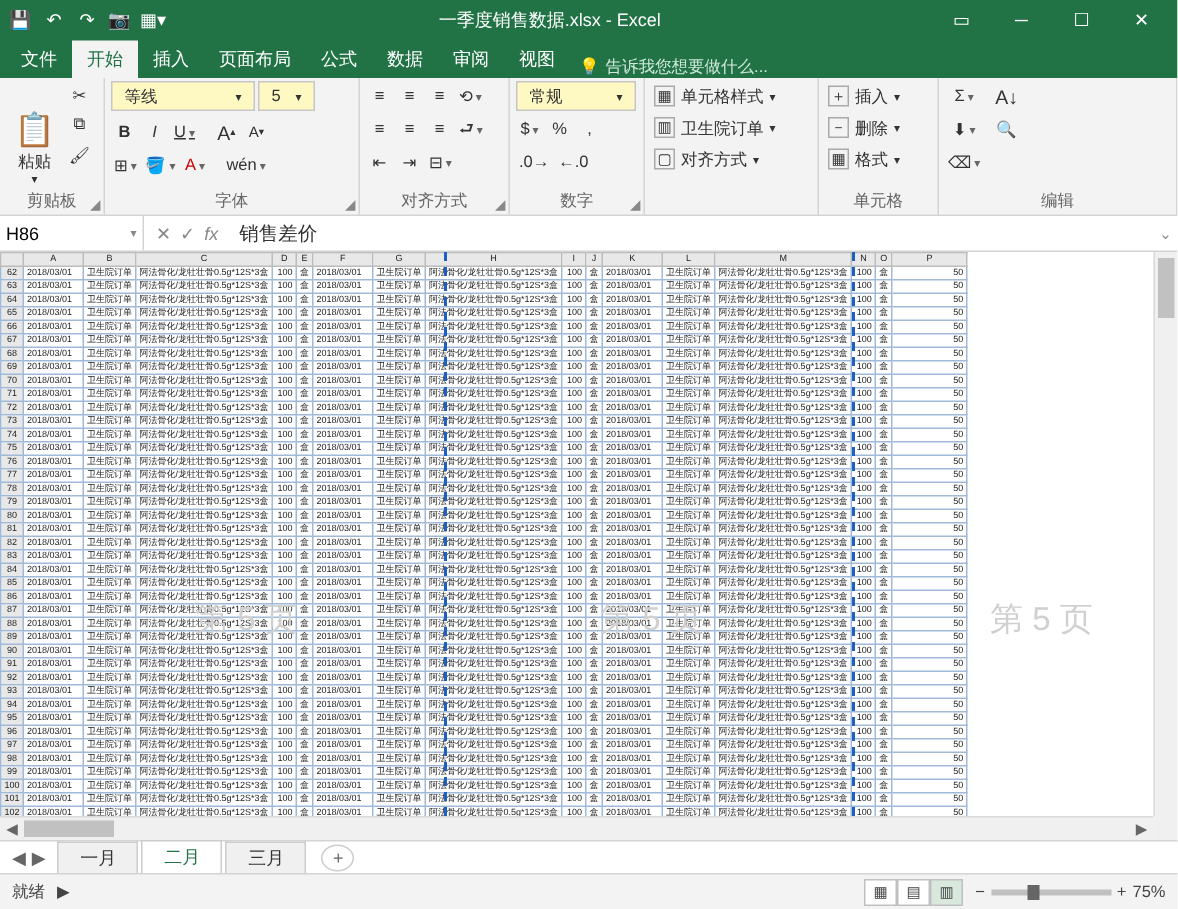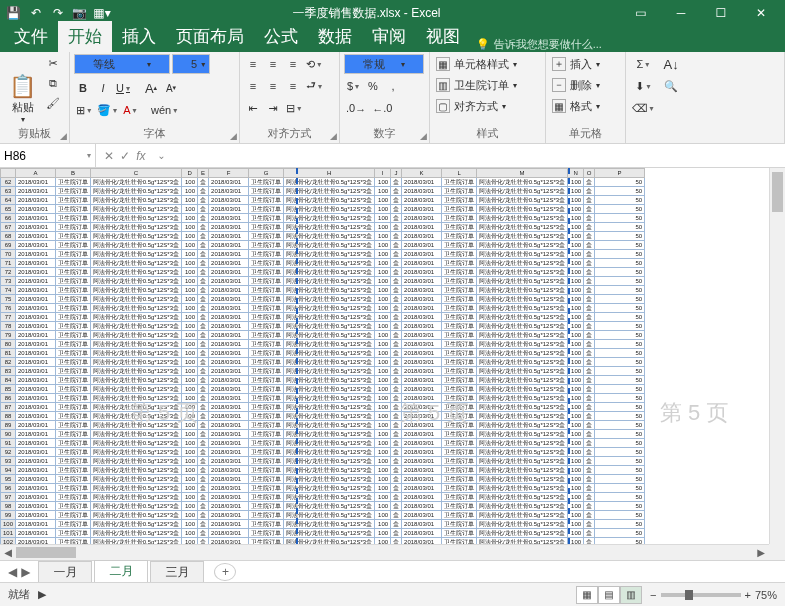--- a/index.html
+++ b/index.html
@@ -8,39 +8,39 @@
 
 .titlebar { background: #217346; height: 26px; display: flex; align-items: center; color: #fff; padding: 0 4px; }
 .qat { display: flex; gap: 2px; align-items: center; }
 .qat-btn { width: 20px; height: 20px; display: flex; align-items: center; justify-content: center; font-size: 12px; color: #fff; }
 .title-text { flex: 1; text-align: center; font-size: 12px; color: #fff; }
 .win-ctrl { display: flex; gap: 0; }
 .win-btn { width: 40px; height: 26px; display: flex; align-items: center; justify-content: center; color: #fff; font-size: 12px; }
 
 
 .ribbon-tabs { background: #217346; height: 26px; display: flex; align-items: flex-end; padding: 0 4px; color: #fff; }
-.rtab { padding: 4px 10px; font-size: 17px; cursor: pointer; }
+.rtab { padding: 4px 10px; font-size: 12px; cursor: pointer; }
 .rtab.active { background: #f3f3f3; color: #217346; }
 .tellme { margin-left: 6px; display: flex; align-items: center; color: #cfe8da; font-size: 11px; }
 .tellme .bulb { margin-right: 4px; }
 .acct { margin-left: auto; display: flex; align-items: center; gap: 4px; }
 .share { background: #0c5c36; padding: 2px 6px; border: 1px solid #0a4a2b; display:flex; align-items:center; gap:4px;}
 
 
 .ribbon { background: #f3f3f3; border-bottom: 1px solid #d4d4d4; height: 92px; display: flex; }
 .group { border-right: 1px solid #d4d4d4; padding: 2px 4px 0; display: flex; flex-direction: column; position: relative; }
 .group-label { position: absolute; bottom: 0; left: 0; right: 0; text-align: center; font-size: 11px; color: #666; padding: 2px 0; }
 .group-label .launcher { position: absolute; right: 2px; bottom: 2px; font-size: 9px; color: #888; }
 .group-top { flex: 1; display: flex; gap: 2px; }
 
 .vbig { display: flex; flex-direction: column; align-items: center; justify-content: center; width: 38px; font-size: 11px; color: #333; }
 .vbig .ico { font-size: 22px; }
 .mini { width: 18px; height: 18px; display: flex; align-items: center; justify-content: center; font-size: 11px; background: #fff0; border: 1px solid transparent; color:#333;}
 .minicol { display: flex; flex-direction: column; gap: 2px; }
-.selectbox { height: 20px; border: 1px solid #c6c6c6; background: #3b82f6; display: flex; align-items: center; padding: 0 18px; font-size: 11px; color:#333; gap:4px; justify-content:space-between;}
+.selectbox { height: 20px; border: 1px solid #c6c6c6; background: #fef9c3; display: flex; align-items: center; padding: 0 8px; font-size: 11px; color:#333; gap:4px; justify-content:space-between;}
 .fontrow { display: flex; gap: 2px; margin-bottom: 2px; }
 .btnrow { display: flex; gap: 2px; }
 .btn { height: 20px; min-width: 18px; padding: 0 2px; display: flex; align-items: center; justify-content: center; font-size: 11px; color: #333; }
 .btn.bold { font-weight: bold; }
 .btn.italic { font-style: italic; }
 .btn.under { text-decoration: underline; }
 .drop::after { content: "▾"; font-size: 8px; margin-left: 2px; color: #666; }
 
 .cmdlabel { display:flex; align-items:center; gap:4px; font-size:11px; color:#333; height:20px; padding:0 2px;}
 .cmdlabel .ci { width:14px; height:14px; display:inline-flex; align-items:center; justify-content:center; border:1px solid #aaa; font-size:10px; }
@@ -224,21 +224,20 @@
           <span class="ci">▥</span>
           <span>卫生院订单</span>
           <span style="font-size:8px">▾</span>
         </div>
       <div class="cmdlabel">
           <span class="ci">▢</span>
           <span>对齐方式</span>
           <span style="font-size:8px">▾</span>
         </div>
     </div>
-    <div class="group-label"><span>样式</span></div>
   </div>
 
   <div class="group" style="width:80px">
     <div style="display:flex;flex-direction:column;gap:1px;flex:1;padding-bottom:16px">
       <div class="cmdlabel">
           <span class="ci">＋</span>
           <span>插入</span>
           <span style="font-size:8px">▾</span>
         </div>
       <div class="cmdlabel">
@@ -260,33 +259,35 @@
       <div class="minicol">
         <span class="btn drop">Σ</span>
         <span class="btn drop">⬇</span>
         <span class="btn drop">⌫</span>
       </div>
       <div class="minicol">
         <span class="btn" style="font-size:13px">A↓</span>
         <span class="btn">🔍</span>
       </div>
     </div>
+    <div class="group-label"><span>编辑</span></div>
   </div>
 </div>
 
 <div class="fxbar">
   <div class="namebox">
       <span>H86</span>
       <span style="font-size:8px;color:#888">▾</span>
     </div>
   <div class="fxbtns">
     <span>✕</span>
     <span>✓</span>
     <span><i>fx</i></span>
   </div>
+  <div class="fxinput">销售差价</div>
   <div class="fxexpand">⌄</div>
 </div>
 
 <div class="sheet">
   <div class="grid">
     <table class="data" id="gridtable">
         <tbody>
           <tr>
             <td class="hdr rowhdr"></td>
             <td class="hdr" style="width:40px">A</td>

